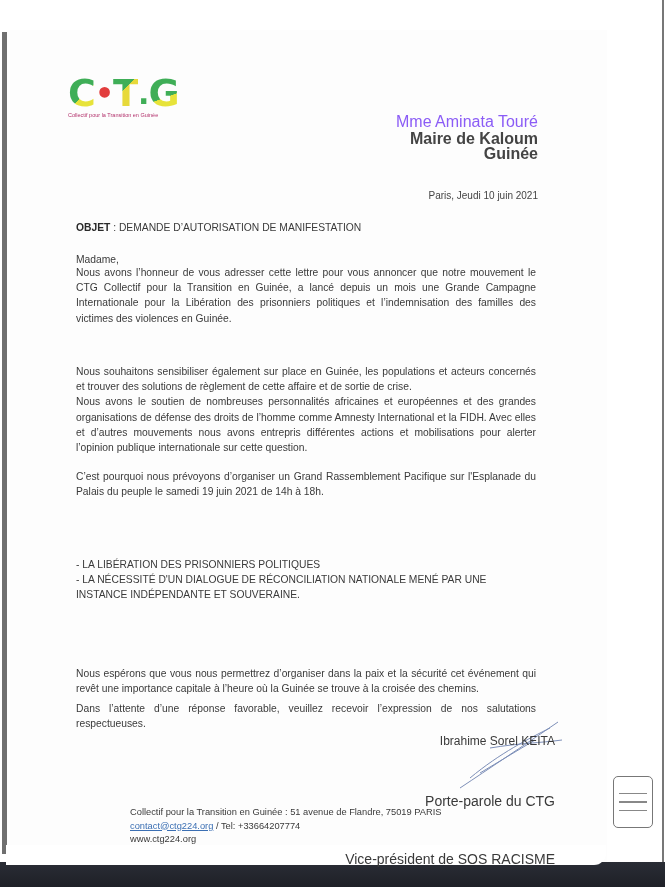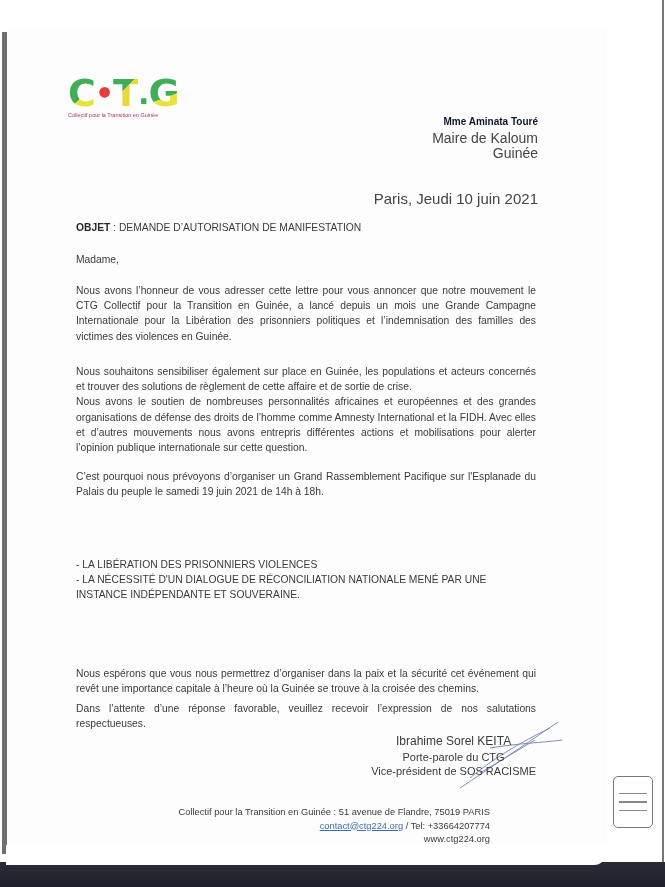--- a/index.html
+++ b/index.html
@@ -20,42 +20,42 @@
   .logo { position:absolute; left:68px; top:77px; width:112px; height:48px; }
   .logo-letters { display:flex; align-items:flex-end; height:33px; font-family:"DejaVu Sans", sans-serif;
     font-weight:bold; font-size:38px; letter-spacing:-1px; line-height:33px; }
   .logo-c { color:#3fae57; background:linear-gradient(135deg,#3fae57 55%,#e7e33a 56%); -webkit-background-clip:text; background-clip:text; -webkit-text-fill-color:transparent; }
   .logo-dot { color:#e23d3d; font-size:30px; }
   .logo-t { color:#e7d93a; background:linear-gradient(135deg,#3fae57 40%,#e7d93a 41%); -webkit-background-clip:text; background-clip:text; -webkit-text-fill-color:transparent; }
   .logo-g { color:#3fae57; background:linear-gradient(160deg,#3fae57 60%,#e7e33a 61%); -webkit-background-clip:text; background-clip:text; -webkit-text-fill-color:transparent; }
   .logo-sub { font-size:5.5px; color:#b2306b; margin-top:2px; white-space:nowrap; }
 
   .recipient { position:absolute; right:127px; top:113px; text-align:right; }
-  .recipient .name { font-size:10px; font-weight:bold; color:#0f172a; line-height:18px; }
-  .recipient .line { font-size:14px; color:#444; line-height:15px; }
-  .date { position:absolute; right:127px; top:190px; font-size:15px; color:#444;padding-left:44px; }
+  .recipient .name { font-size:16px; font-weight:normal; color:#8b5cf6; line-height:18px; }
+  .recipient .line { font-size:16px; color:#444; line-height:15px;font-weight:bold; }
+  .date { position:absolute; right:127px; top:190px; font-size:10px; color:#444;padding-left:44px; }
 
   .body-text { position:absolute; left:76px; width:460px; font-size:10.3px; line-height:15.2px; color:#3a3a3a; }
   .body-text.justify { text-align:justify; }
   .object { top:220px; }
   .object b { font-weight:bold; color:#2a2a2a;margin-top:9px; }
   .salutation { top:252px; }
-  .p1 { top:283px; }
+  .p1 { top:265px; }
   .p2 { top:364px; }
   .p3 { top:469px; }
   .list { top:557px; }
   .p4 { top:666px; }
   .p5 { top:701px; }
 
-  .signature { position:absolute; right:129px; top:733px; text-align:center; }
+  .signature { position:absolute; right:110px; top:733px; text-align:right; }
   .signature .sig-name { font-size:12px; color:#3a3a3a; line-height:17px; }
-  .signature .sig-line { font-size:11px; color:#3a3a3a; line-height:14px; }
+  .signature .sig-line { font-size:14px; color:#3a3a3a; line-height:14px;margin-top:44px; }
   .sig-scribble { position:absolute; left:450px; top:718px; width:115px; height:75px; }
 
-  .footer { position:absolute; left:130px; width:360px; top:806px; text-align:right; font-size:9.3px; line-height:13.5px; color:#3a3a3a; }
+  .footer { position:absolute; left:130px; width:360px; top:806px; text-align:left; font-size:9.3px; line-height:13.5px; color:#3a3a3a; }
   .footer a { color:#3b6fb3; text-decoration:underline; }
 
   .menu-button { position:absolute; left:613px; top:776px; width:40px; height:52px; border:1.5px solid #777;
     border-radius:5px; background:#fff; box-sizing:border-box; display:flex; flex-direction:column;
     align-items:center; justify-content:center; gap:7px; cursor:pointer; }
   .menu-button span { display:block; width:28px; height:1.5px; background:#888; }
 </style>
 </head>
 <body>
 
@@ -95,21 +95,21 @@
 <div class="body-text justify p2">
   <div>Nous souhaitons sensibiliser également sur place en Guinée, les populations et acteurs concernés et trouver des solutions de règlement de cette affaire et de sortie de crise.</div>
   <div>Nous avons le soutien de nombreuses personnalités africaines et européennes et des grandes organisations de défense des droits de l’homme comme Amnesty International et la FIDH. Avec elles et d’autres mouvements nous avons entrepris différentes actions et mobilisations pour alerter l’opinion publique internationale sur cette question.</div>
 </div>
 
 <div class="body-text justify p3">
   <div>C’est pourquoi nous prévoyons d’organiser un Grand Rassemblement Pacifique sur l'Esplanade du Palais du peuple le samedi 19 juin 2021 de 14h à 18h.</div>
 </div>
 
 <div class="body-text list">
-  <div>- LA LIBÉRATION DES PRISONNIERS VIOLENCES</div>
+  <div>- LA LIBÉRATION DES PRISONNIERS POLITIQUES</div>
   <div>- LA NÉCESSITÉ D'UN DIALOGUE DE RÉCONCILIATION NATIONALE MENÉ PAR UNE INSTANCE INDÉPENDANTE ET SOUVERAINE.</div>
 </div>
 
 <div class="body-text justify p4">Nous espérons que vous nous permettrez d’organiser dans la paix et la sécurité cet événement qui revêt une importance capitale à l’heure où la Guinée se trouve à la croisée des chemins.</div>
 <div class="body-text justify p5">Dans l’attente d’une réponse favorable, veuillez recevoir l’expression de nos salutations respectueuses.</div>
 
 <svg class="sig-scribble" viewBox="0 0 115 75">
   <path d="M10 70 C40 50, 70 30, 108 4 M20 60 C50 35, 80 20, 100 10 M40 30 C70 25, 90 25, 112 22 M30 55 L85 22" stroke="#7d8fb8" stroke-width="1" fill="none"></path>
 </svg>
 

